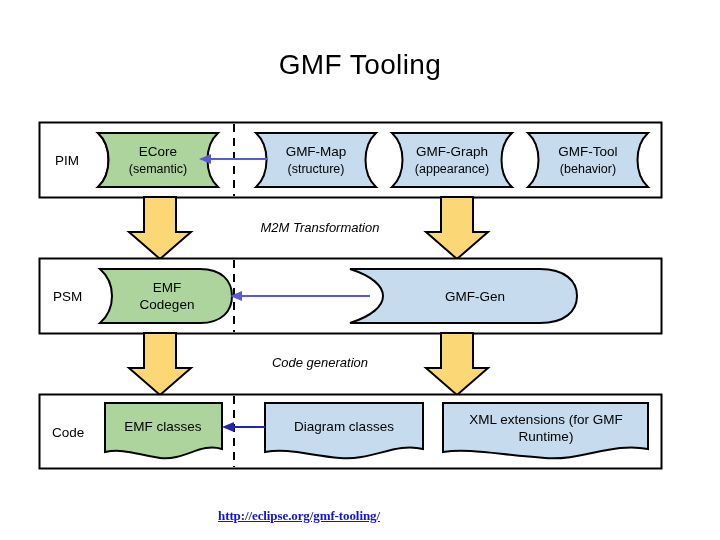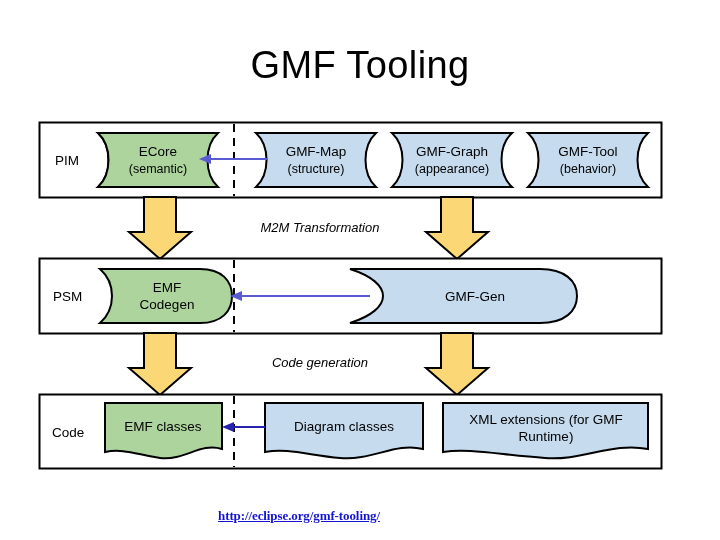--- a/index.html
+++ b/index.html
@@ -23,21 +23,21 @@
     background: #ffffff;
   }
 
   #slide-title {
     position: absolute;
     left: 0;
     top: 43px;
     width: 720px;
     text-align: center;
     font-family: "Liberation Sans", sans-serif;
-    font-size: 38px;
+    font-size: 28px;
     font-weight: 400;
     color: #000000;
     letter-spacing: 0.4px;
     line-height: 44px;
     white-space: nowrap;
   }
 
   #diagram {
     position: absolute;
     left: 0;

